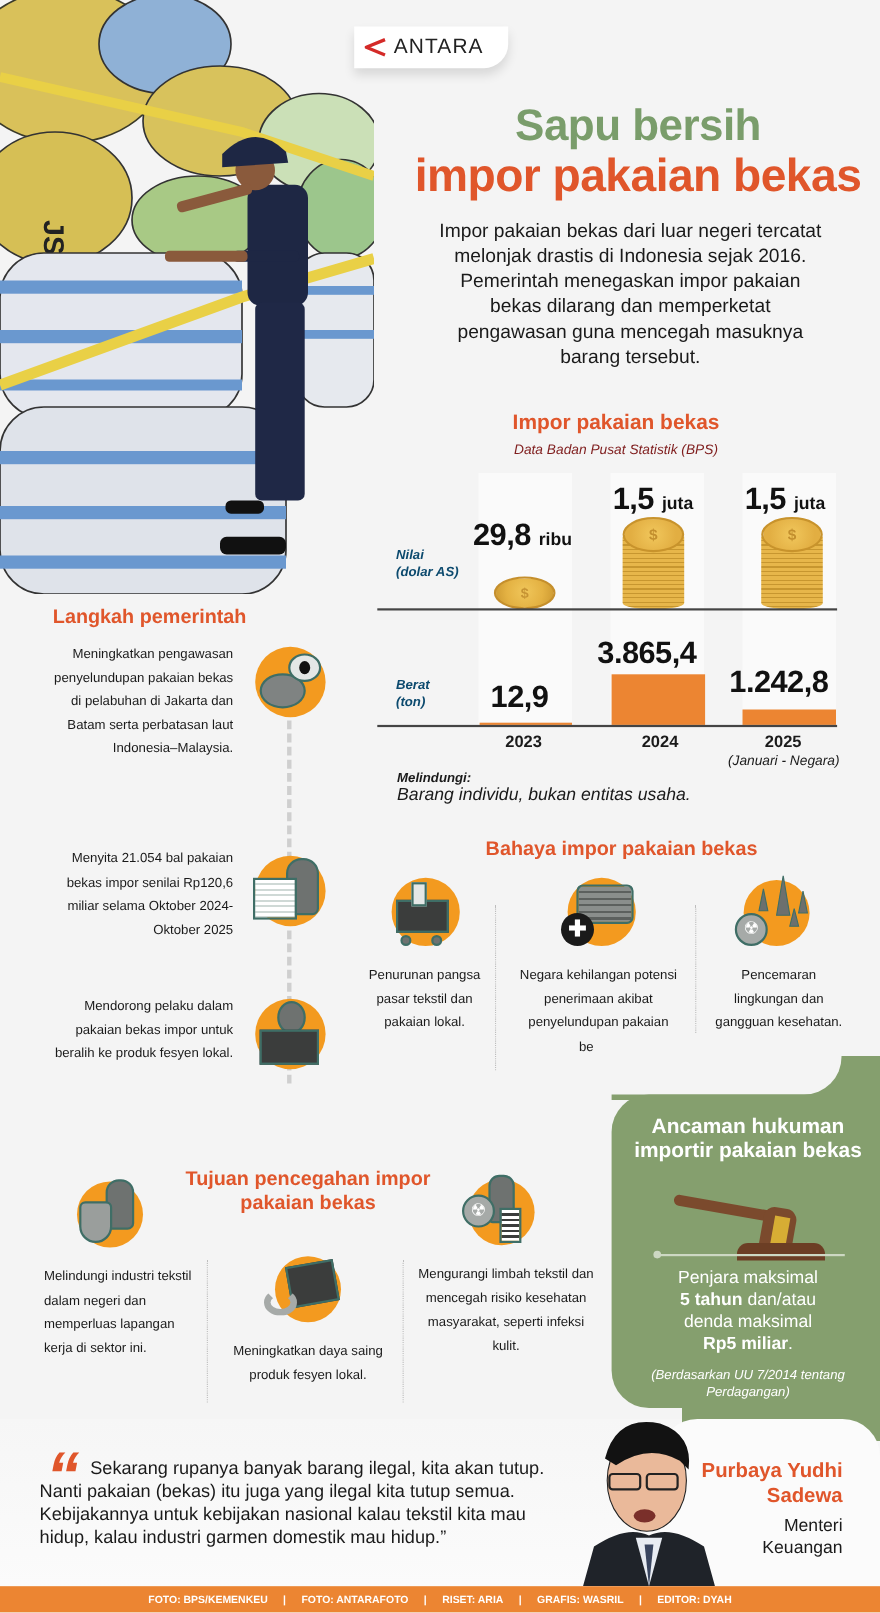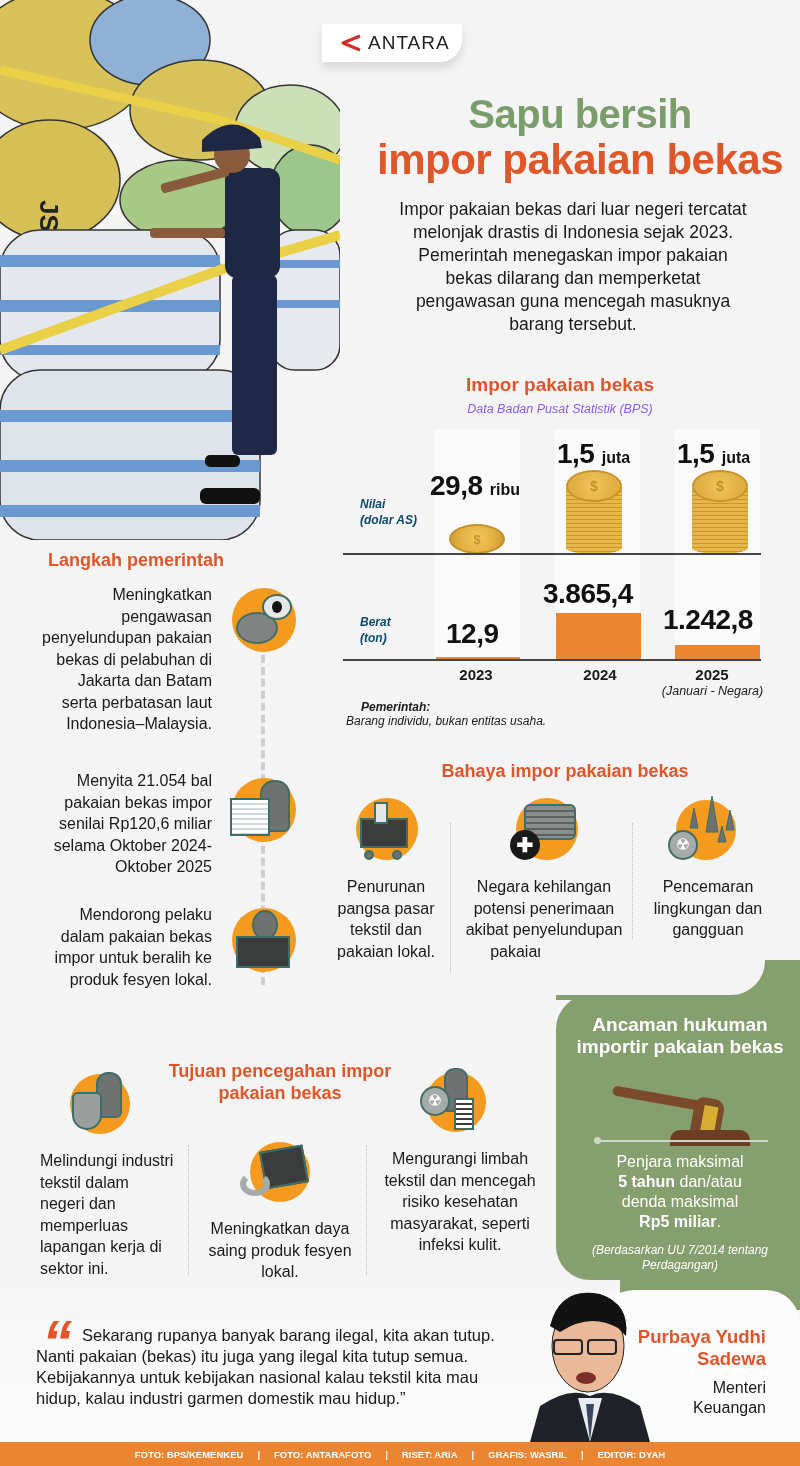--- a/index.html
+++ b/index.html
@@ -2,41 +2,41 @@
 <html><head>
 <meta charset="utf-8">
 <style>
 *{box-sizing:border-box;margin:0;padding:0}
 html,body{width:800px;height:1466px;overflow:hidden}
 body{background:#f4f4f4;font-family:"Liberation Sans",sans-serif;color:#1a1a1a;position:relative}
 .abs{position:absolute}
 
 .hero{left:0;top:0;width:340px;height:540px;overflow:hidden}
 
-.logo{left:322px;top:24px;width:140px;height:38px;background:#fff;border-radius:0 0 22px 0;box-shadow:0 6px 10px rgba(0,0,0,.12);display:flex;align-items:center;padding-left:18px;gap:6px}
+.logo{left:322px;top:24px;width:140px;height:38px;background:#fff;border-radius:0 0 22px 0;box-shadow:0 6px 10px rgba(0,0,0,.12);display:flex;align-items:center;padding-left:8px;gap:6px}
 .logo-text{font-size:19px;letter-spacing:1px;color:#222;font-weight:400}
 .title1{left:360px;top:92px;width:440px;text-align:center;font-size:40px;font-weight:700;color:#7a9d6b;letter-spacing:-.5px}
 .title2{left:360px;top:136px;width:440px;text-align:center;font-size:42px;font-weight:700;color:#e0562b;letter-spacing:-.5px}
 .intro{left:398px;top:198px;width:350px;text-align:center;font-size:17.5px;line-height:23px;color:#1a1a1a}
 
 .chart-title{left:400px;top:374px;width:320px;text-align:center;font-size:19px;font-weight:700;color:#e0562b}
-.chart-sub{left:400px;top:402px;width:320px;text-align:center;font-size:12.5px;font-style:italic;color:#8b5cf6}
+.chart-sub{left:400px;top:402px;width:320px;text-align:center;font-size:12.5px;font-style:italic;color:#7f1d1d}
 .col-bg{background:#fafafa}
 .lbl-it{font-style:italic;font-weight:700;font-size:12px;line-height:16px;color:#0c4a6e}
 .big{font-weight:700;font-size:28px;letter-spacing:-.5px;color:#111}
 .big small{font-size:16px;font-weight:700;letter-spacing:0}
 .axis{height:1.5px;background:#444}
 .bar{background:#ec8532}
 .year{font-weight:700;font-size:15px;text-align:center;width:100px}
 .coin{border-radius:50%;background:radial-gradient(circle at 50% 45%,#f0c65a 0,#e4b243 55%,#c9952e 100%);border:2px solid #c58f2c;display:flex;align-items:center;justify-content:center;color:#c69333;font-weight:700}
 .stack{background:repeating-linear-gradient(180deg,#e7b64a 0 3px,#c7962f 3px 4px);border-radius:0 0 38px 38px/0 0 8px 8px}
 .stack-top{border-radius:50%;background:radial-gradient(circle,#f1c75c 0,#e2ae42 70%);border:2px solid #c8932c;display:flex;align-items:center;justify-content:center;color:#c38f2e;font-weight:700;font-size:14px}
 
 .h-orange{font-weight:700;color:#e0562b;font-size:18px}
-.body-txt{font-size:16px;line-height:21.5px;color:#1a1a1a}
+.body-txt{font-size:12px;line-height:21.5px;color:#1a1a1a}
 .icon-circ{border-radius:50%;background:#f39a1f;position:absolute}
 .gray-obj{position:absolute;background:#6e7270;border:2px solid #3f6e66}
 .dashv{border-left:4px dashed #cfcfcf}
 .dotv{border-left:1.5px dotted #bdbdbd}
 
 .green-box{left:556px;top:995px;width:244px;height:285px;background:#859f6e;border-radius:34px 0 0 34px}
 .green-top{left:556px;top:960px;width:244px;height:40px;background:#859f6e}
 .green-topcover{left:540px;top:940px;width:225px;height:55px;background:#f4f4f4;border-radius:0 0 34px 0}
 .g-title{color:#fff;font-weight:700;font-size:19px;line-height:22px;text-align:center}
 .g-body{color:#fff;font-size:16px;line-height:20px;text-align:center}
@@ -93,21 +93,21 @@
 <div class="abs logo">
   <svg width="22" height="18" viewBox="0 0 22 18">
     <path d="M20 2 L3 9 L20 16" stroke="#d42a28" stroke-width="3" fill="none" stroke-linejoin="round"></path>
   </svg>
   <span class="logo-text">ANTARA</span>
 </div>
 
 <div class="abs title1">Sapu bersih</div>
 <div class="abs title2">impor pakaian bekas</div>
 
-<div class="abs intro">Impor pakaian bekas dari luar negeri tercatat melonjak drastis di Indonesia sejak 2023. Pemerintah menegaskan impor pakaian bekas dilarang dan memperketat pengawasan guna mencegah masuknya barang tersebut.</div>
+<div class="abs intro">Impor pakaian bekas dari luar negeri tercatat melonjak drastis di Indonesia sejak 2016. Pemerintah menegaskan impor pakaian bekas dilarang dan memperketat pengawasan guna mencegah masuknya barang tersebut.</div>
 
 <div class="abs chart-title">Impor pakaian bekas</div>
 <div class="abs chart-sub">Data Badan Pusat Statistik (BPS)</div>
 
 <div class="abs col-bg" style="left:435px;top:430px;width:85px;height:230px"></div>
 <div class="abs col-bg" style="left:555px;top:430px;width:85px;height:230px"></div>
 <div class="abs col-bg" style="left:675px;top:430px;width:85px;height:230px"></div>
 
 <div class="abs lbl-it" style="left:360px;top:496px">
   <div>Nilai</div>
@@ -146,22 +146,22 @@
 <div class="abs big" style="left:663px;top:604px">1.242,8</div>
 <div class="abs bar" style="left:675px;top:645px;width:85px;height:14px"></div>
 
 <div class="abs axis" style="left:343px;top:659px;width:418px"></div>
 
 <div class="abs year" style="left:426px;top:666px">2023</div>
 <div class="abs year" style="left:550px;top:666px">2024</div>
 <div class="abs year" style="left:662px;top:666px">2025</div>
 <div class="abs" style="left:650px;top:684px;width:125px;text-align:center;font-size:12.5px;font-style:italic">(Januari - Negara)</div>
 
-<div class="abs" style="left:361px;top:700px;font-size:12px;font-weight:700;font-style:italic">Pemerintah:</div>
-<div class="abs" style="left:346px;top:714px;font-size:12px;font-style:italic">Barang individu, bukan entitas usaha.</div>
+<div class="abs" style="left:361px;top:700px;font-size:12px;font-weight:700;font-style:italic">Melindungi:</div>
+<div class="abs" style="left:361px;top:714px;font-size:16px;font-style:italic">Barang individu, bukan entitas usaha.</div>
 
 <div class="abs h-orange" style="left:48px;top:550px">Langkah pemerintah</div>
 <div class="abs dashv" style="left:261px;top:655px;height:330px"></div>
 
 <div class="abs body-txt" style="left:40px;top:584px;width:172px;text-align:right">Meningkatkan pengawasan penyelundupan pakaian bekas di pelabuhan di Jakarta dan Batam serta perbatasan laut Indonesia–Malaysia.</div>
 <div class="abs" style="left:232px;top:588px;width:64px;height:64px">
   <div class="icon-circ" style="left:0;top:0;width:64px;height:64px"></div>
   <div class="gray-obj" style="left:4px;top:24px;width:42px;height:32px;border-radius:50%;background:#7f8382"></div>
   <div class="gray-obj" style="left:30px;top:6px;width:30px;height:26px;border-radius:50%;background:#e4e7e6"></div>
   <div class="abs" style="left:40px;top:13px;width:10px;height:12px;border-radius:50%;background:#111"></div>

